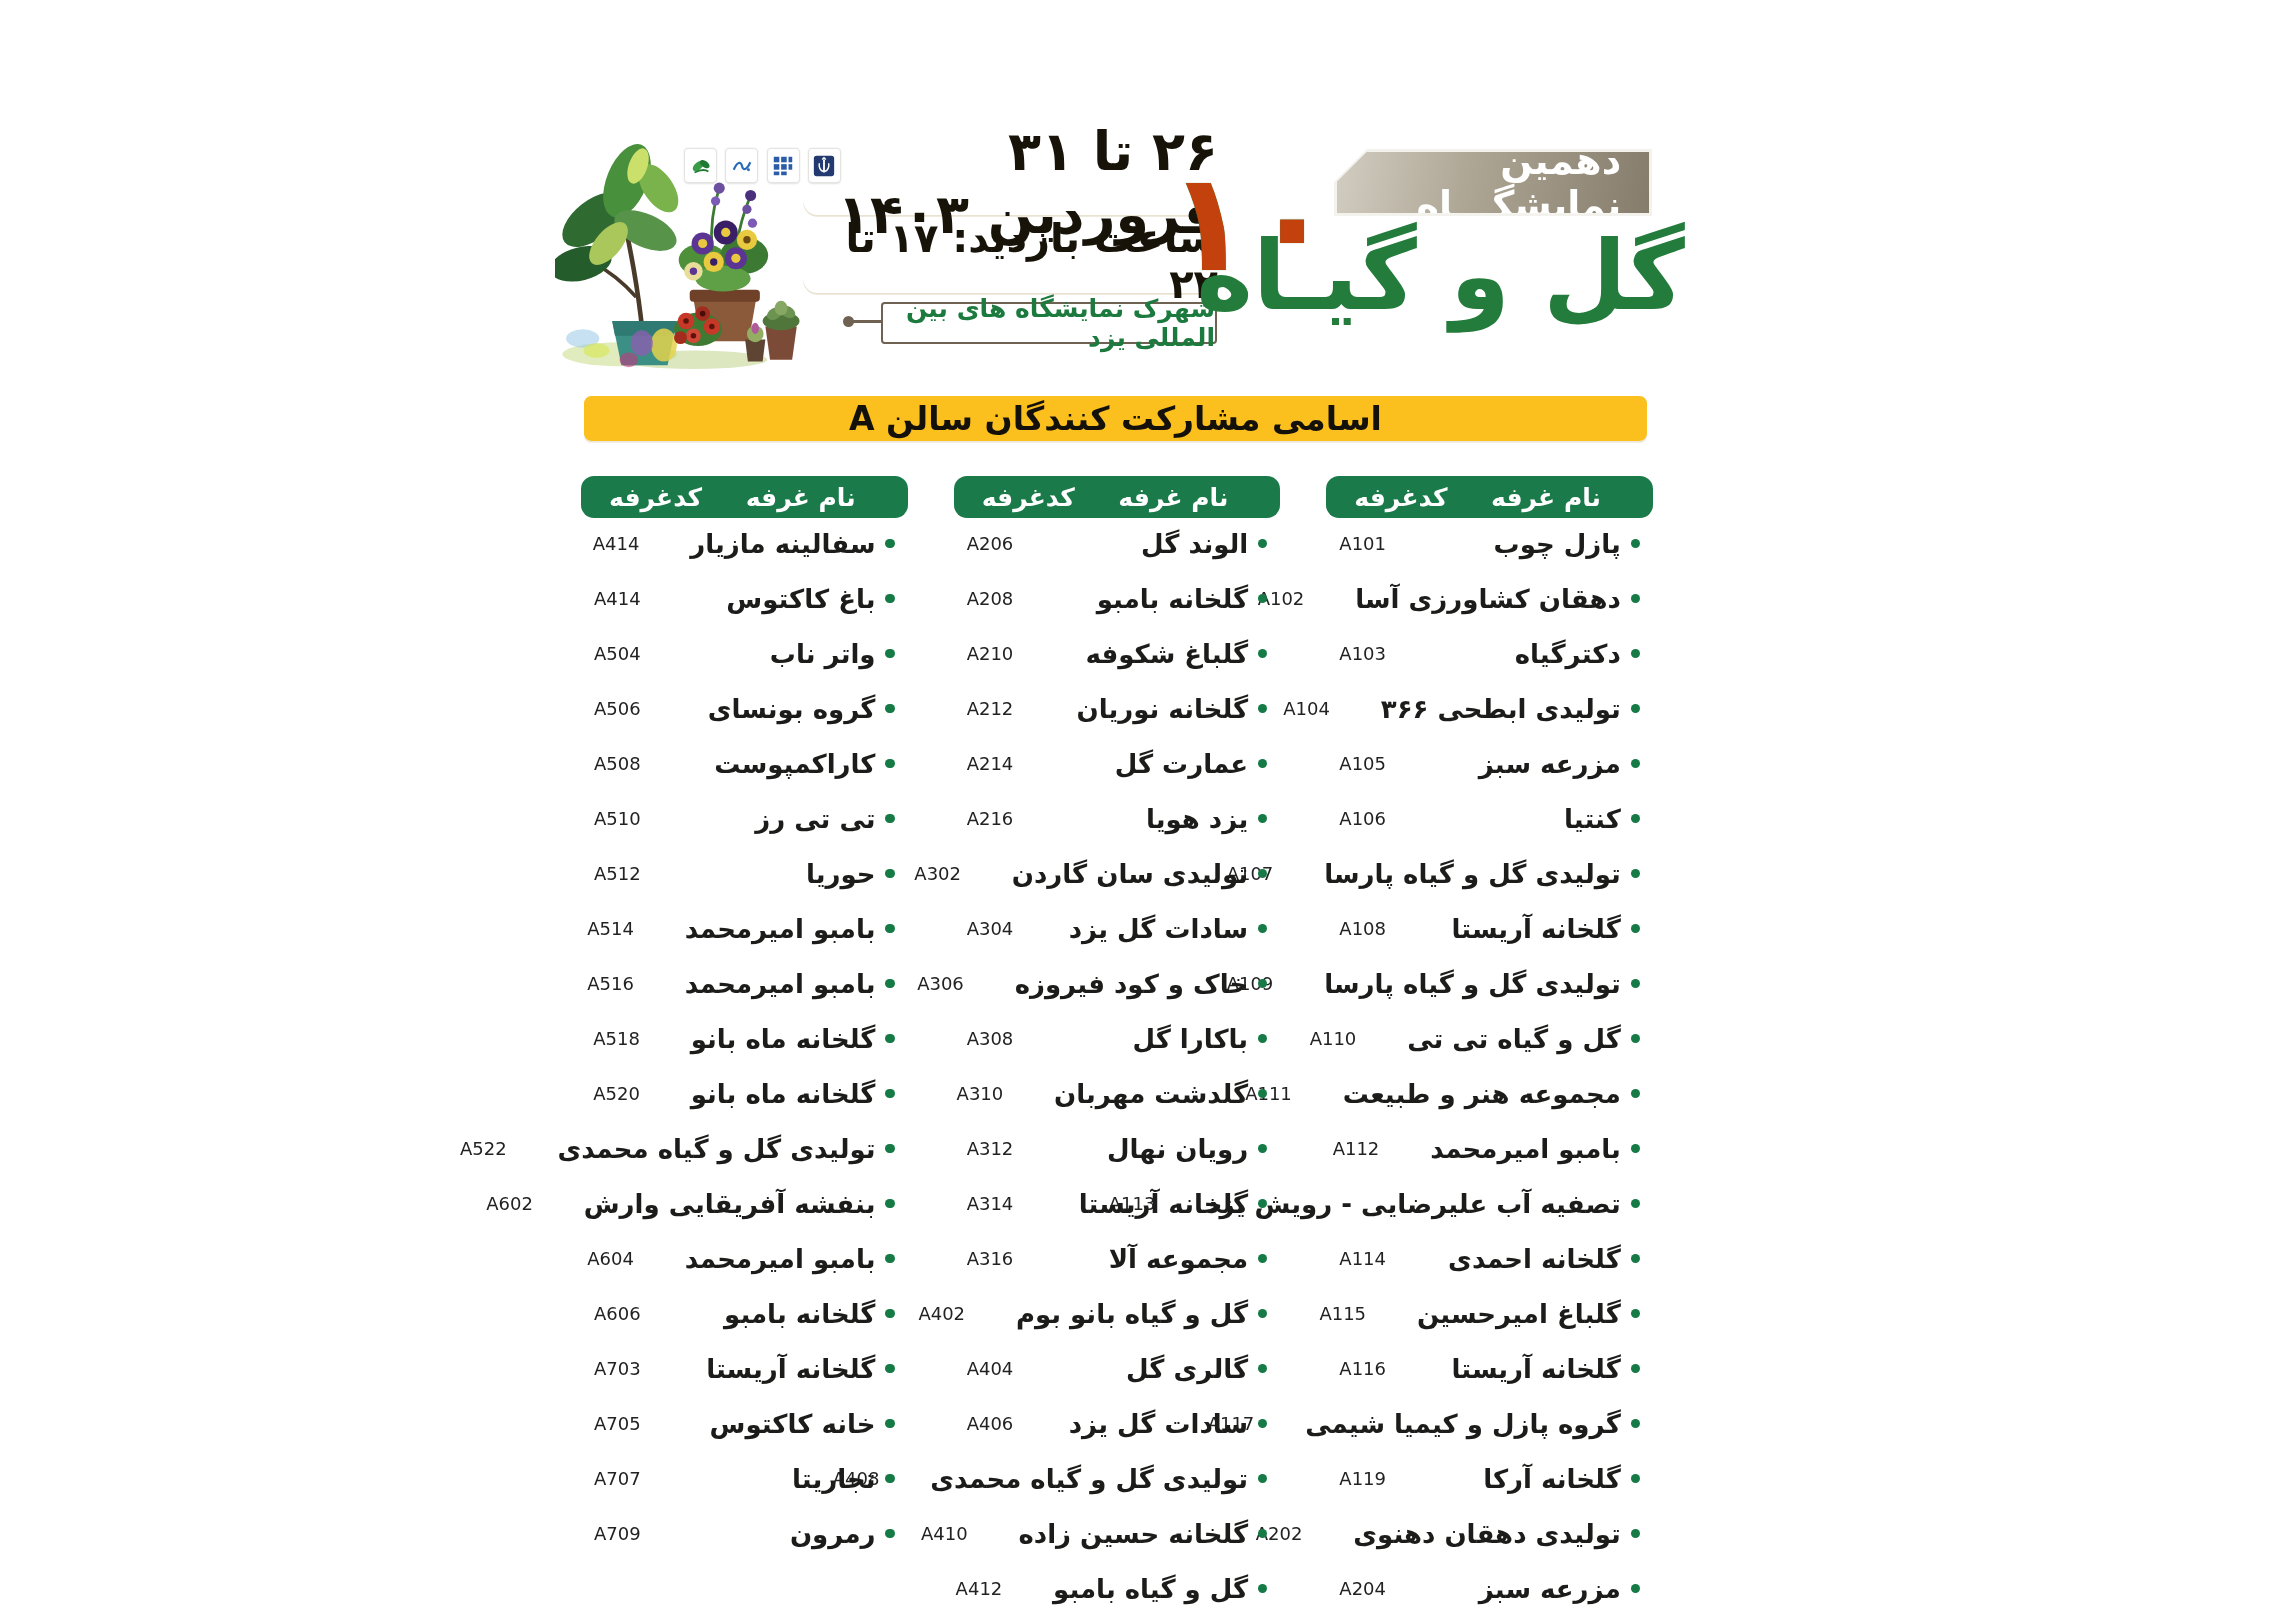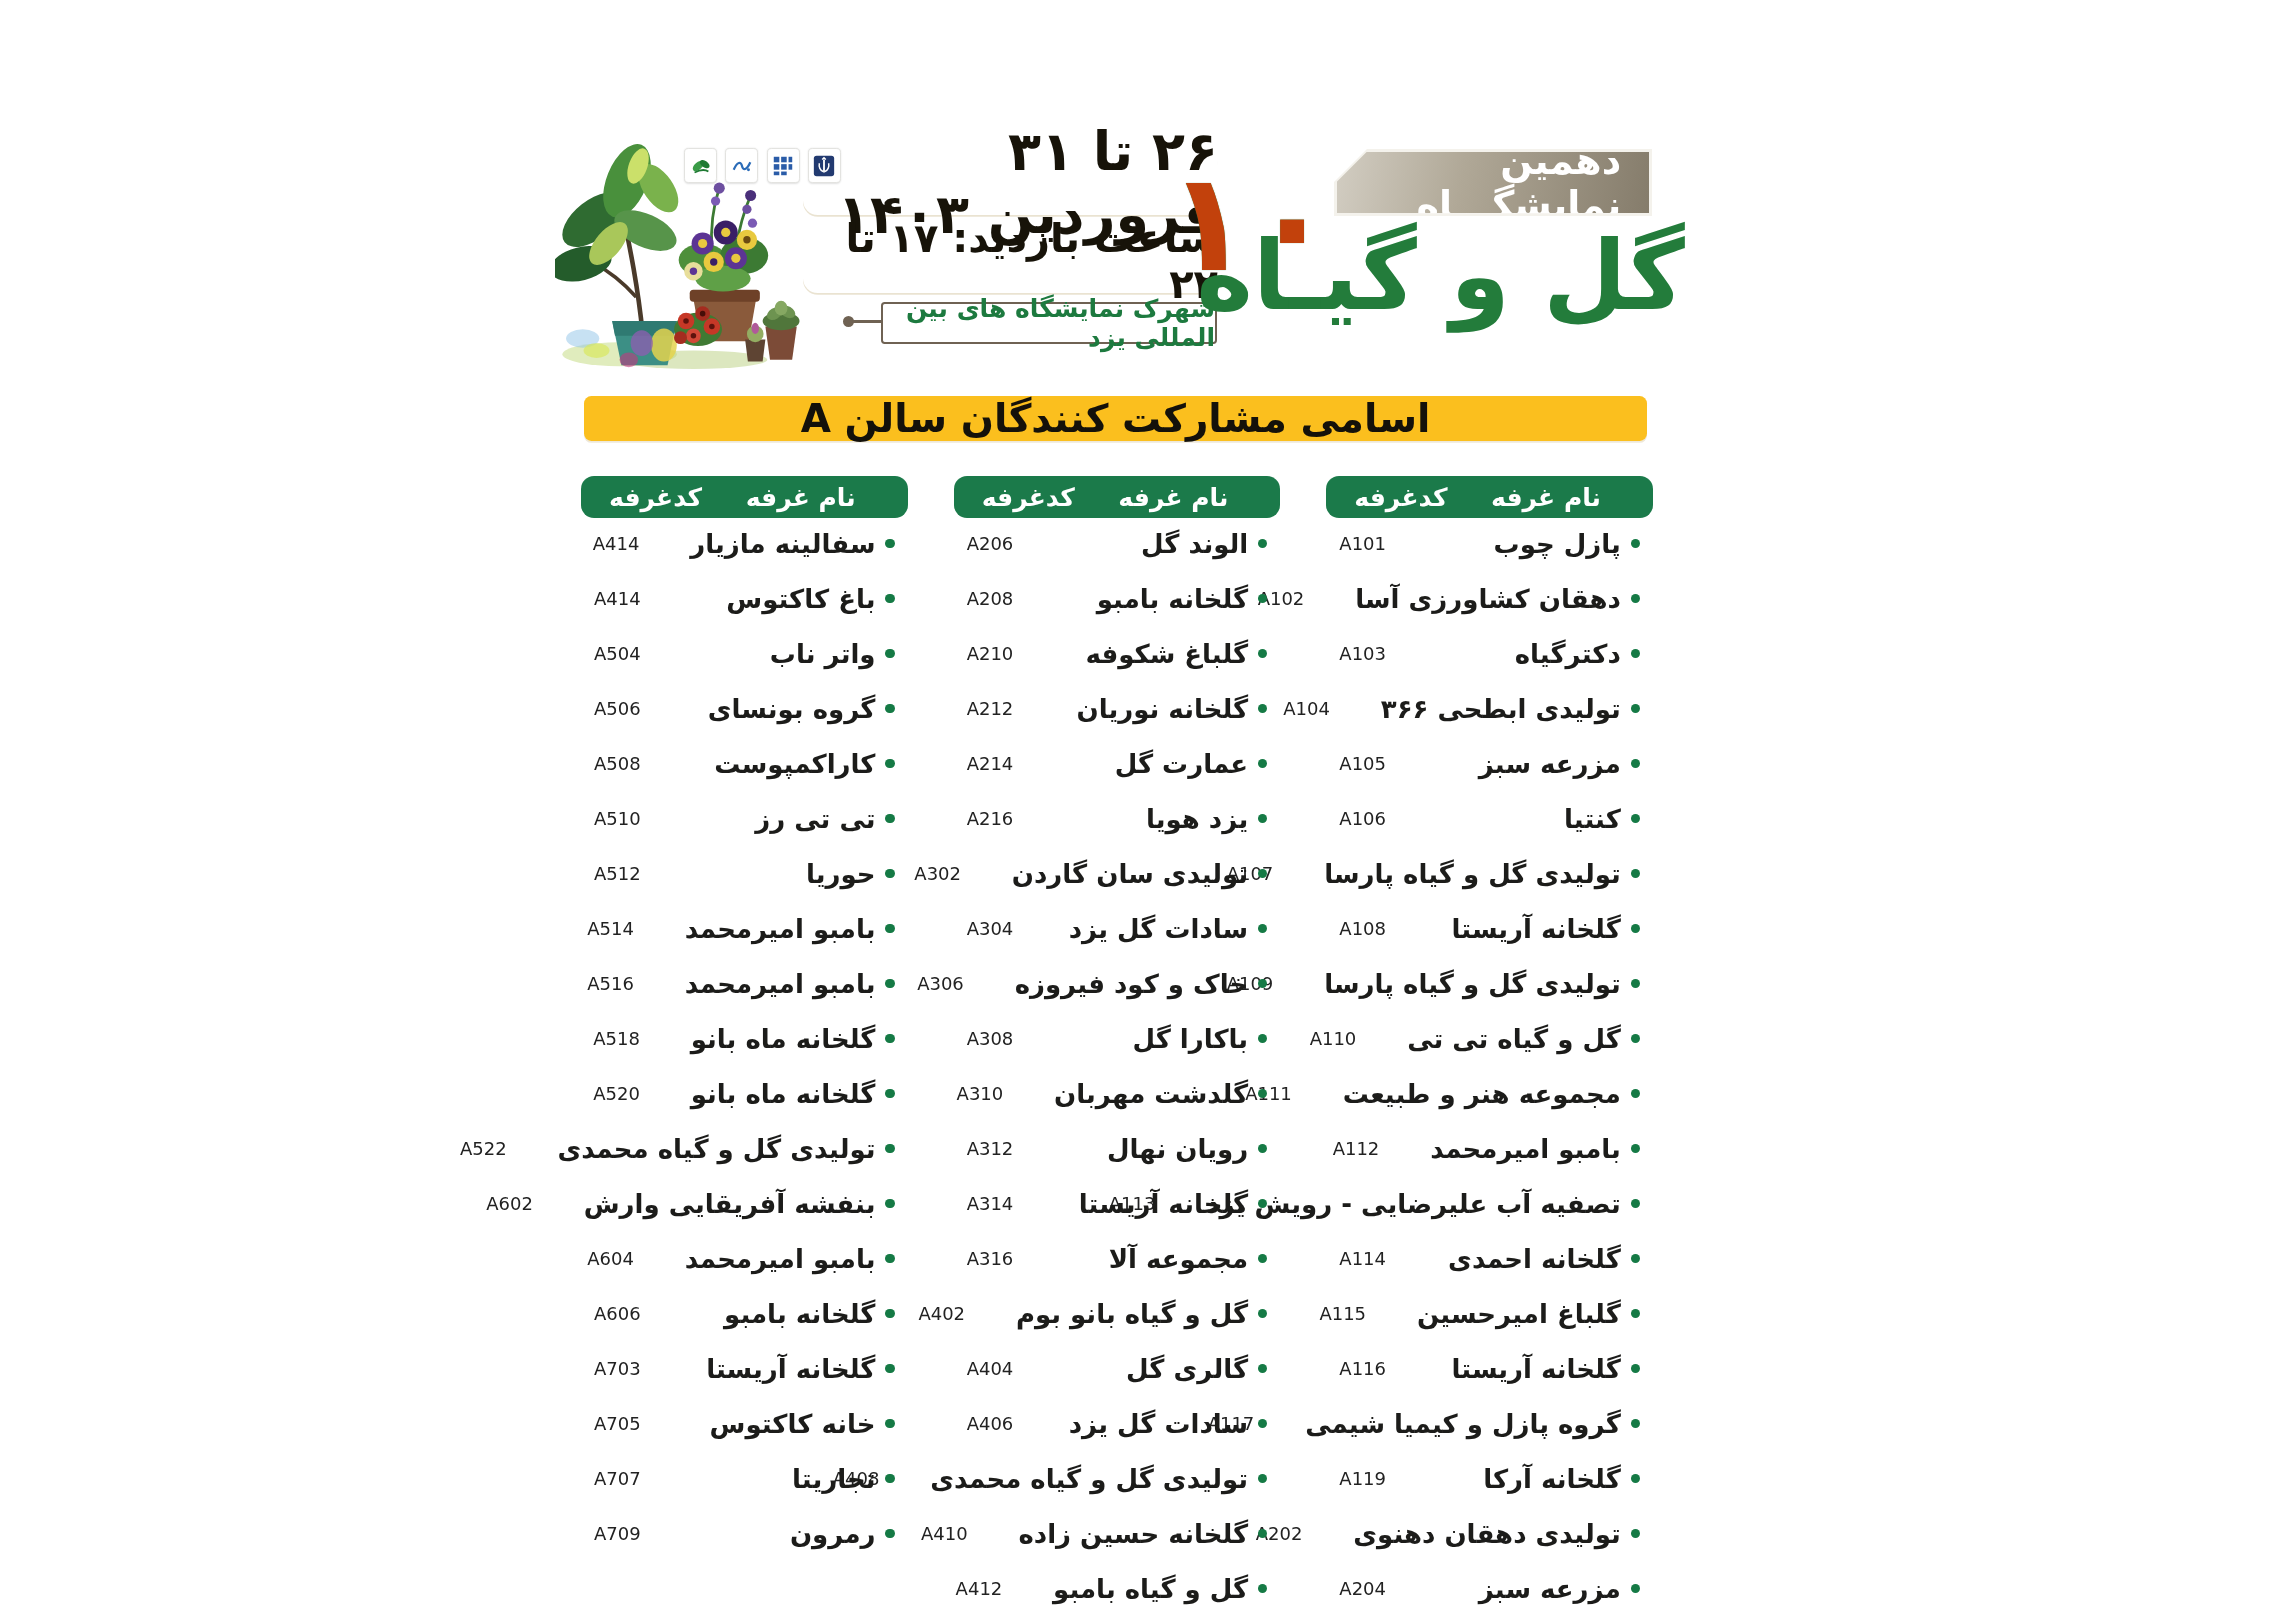--- a/index.html
+++ b/index.html
@@ -37,21 +37,21 @@
                     display:flex; align-items:center; justify-content:flex-start; padding-right:28px;
                     color:#ffffff; font-weight:bold; font-size:38px; }
 
   .main-title { position:absolute; left:1229px; top:201px; width:425px; height:150px;
                 display:flex; align-items:center; justify-content:center; white-space:nowrap;
                 font-size:96px; font-weight:bold; color:#237c3b; letter-spacing:-1.8px; }
 
   
   .section-strip { position:absolute; left:585px; top:396px; width:1063px; height:45px; background:#fbbf1e;
                    border-radius:7.4px; display:flex; align-items:center; justify-content:center;
-                   font-size:39px; font-weight:bold; color:#14110a; box-shadow:0 1.8px 0 rgba(140,100,0,.15); }
+                   font-size:33px; font-weight:bold; color:#14110a; box-shadow:0 1.8px 0 rgba(140,100,0,.15); }
 
   
   .tables { position:absolute; left:582px; top:476px; width:1072px; display:flex; gap:46px; direction:rtl; }
   .table { flex:1; min-width:0; }
   .table-header { height:42px; background:#1b7a4a; border-radius:13px; color:#ffffff;
                   display:flex; align-items:center; justify-content:space-between;
                   padding:0 52px 0 28px; font-size:25px; font-weight:bold; }
   .rows { margin-top:-1.8px; }
   .row { height:55px; display:flex; align-items:center; padding:0 13px 0 13px; }
   .dot { width:9.2px; height:9.2px; border-radius:50%; background:#157a45; margin-left:10px; flex:none; }

